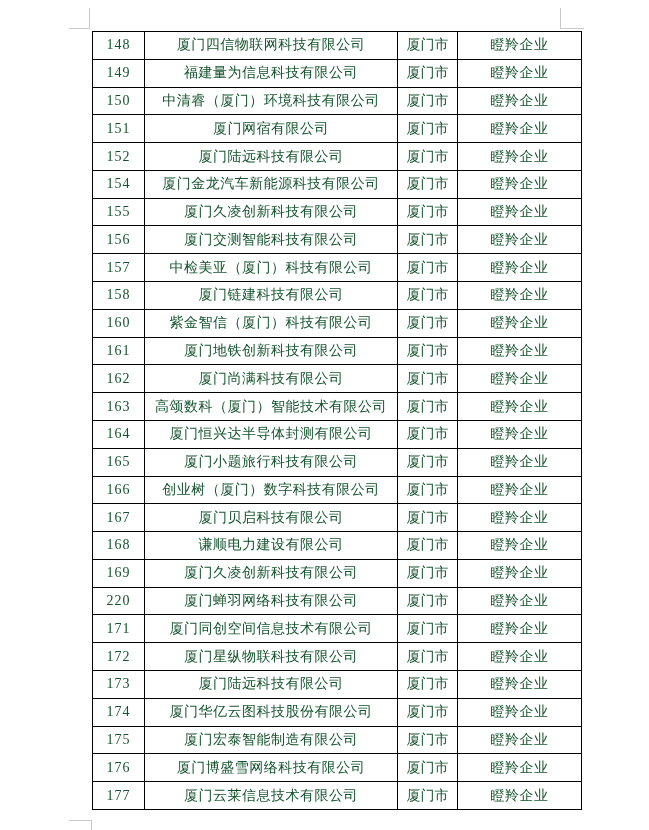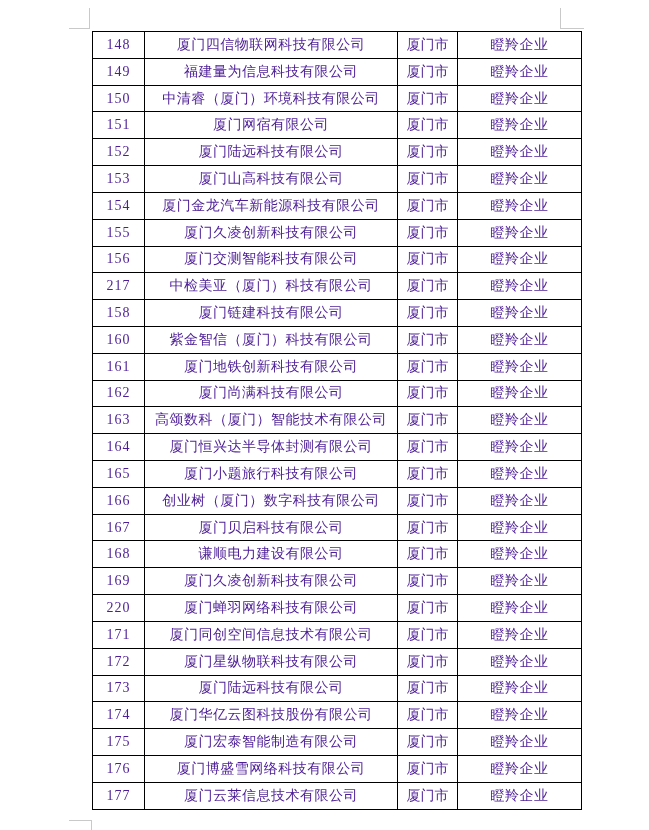--- a/index.html
+++ b/index.html
@@ -7,21 +7,21 @@
     padding: 0;
     background: #ffffff;
   }
   .page {
     position: relative;
     width: 649px;
     height: 830px;
     background: #ffffff;
     overflow: hidden;
     font-family: "Liberation Serif", "DejaVu Serif", serif;
-    color: #4c1d95;
+    color: #14532d;
   }
   table.company-table {
     position: absolute;
     left: 92px;
     top: 31px;
     width: 469px;
     height: 779px;
     border-collapse: collapse;
     table-layout: fixed;
   }
@@ -91,45 +91,39 @@
         <td class="col-city">厦门市</td>
         <td class="col-category">瞪羚企业</td>
       </tr>
         <tr>
         <td class="col-index">152</td>
         <td class="col-company">厦门陆远科技有限公司</td>
         <td class="col-city">厦门市</td>
         <td class="col-category">瞪羚企业</td>
       </tr>
         <tr>
-        <td class="col-index">153</td>
-        <td class="col-company">厦门山高科技有限公司</td>
-        <td class="col-city">厦门市</td>
-        <td class="col-category">瞪羚企业</td>
-      </tr>
-        <tr>
         <td class="col-index">154</td>
         <td class="col-company">厦门金龙汽车新能源科技有限公司</td>
         <td class="col-city">厦门市</td>
         <td class="col-category">瞪羚企业</td>
       </tr>
         <tr>
         <td class="col-index">155</td>
         <td class="col-company">厦门久凌创新科技有限公司</td>
         <td class="col-city">厦门市</td>
         <td class="col-category">瞪羚企业</td>
       </tr>
         <tr>
         <td class="col-index">156</td>
         <td class="col-company">厦门交测智能科技有限公司</td>
         <td class="col-city">厦门市</td>
         <td class="col-category">瞪羚企业</td>
       </tr>
         <tr>
-        <td class="col-index">217</td>
+        <td class="col-index">157</td>
         <td class="col-company">中检美亚（厦门）科技有限公司</td>
         <td class="col-city">厦门市</td>
         <td class="col-category">瞪羚企业</td>
       </tr>
         <tr>
         <td class="col-index">158</td>
         <td class="col-company">厦门链建科技有限公司</td>
         <td class="col-city">厦门市</td>
         <td class="col-category">瞪羚企业</td>
       </tr>

